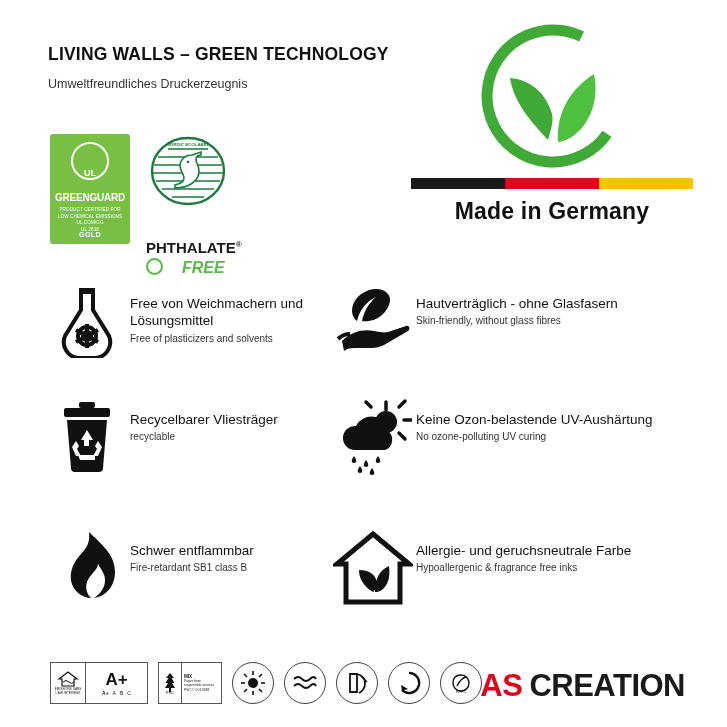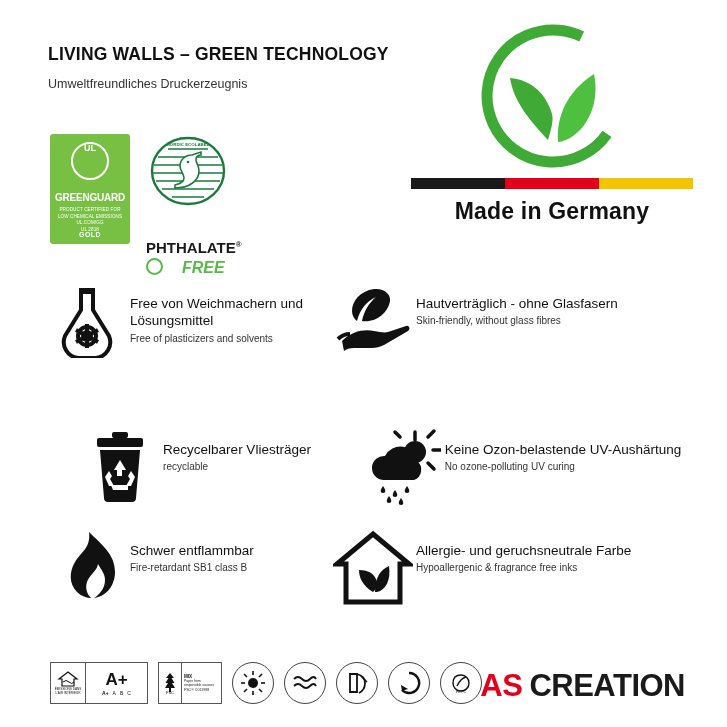--- a/index.html
+++ b/index.html
@@ -26,21 +26,21 @@
 
   
   .greenguard{
     position:absolute;left:50px;top:134px;width:80px;height:110px;
     background:#78c043;border-radius:3px;
     display:flex;flex-direction:column;align-items:center;
   }
   .gg-circle{
     width:34px;height:34px;border-radius:50%;
     border:2.5px solid #ffffff;margin-top:8px;
-    display:flex;align-items:center;justify-content:flex-start;
+    display:flex;align-items:center;justify-content:flex-end;
     color:#fff;font-size:9px;font-weight:bold;line-height:1;
     flex-direction:column;
   }
   .gg-circle span{display:block;}
   .gg-name{
     color:#ffffff;font-size:10px;font-weight:bold;margin-top:12px;letter-spacing:-0.2px;
   }
   .gg-lines{
     color:#ffffff;font-size:4.6px;line-height:1.45;text-align:center;margin-top:4px;
     letter-spacing:0.1px;
@@ -90,21 +90,21 @@
     width:86px;min-width:86px;height:86px;
     display:flex;align-items:center;justify-content:center;
   }
   .feature .tx{padding-top:17px;}
   .feature .t1{font-size:13.5px;color:#111;line-height:1.28;}
   .feature .t2{font-size:10px;color:#333;margin-top:3px;}
 
   .col-l{left:44px;width:300px;}
   .col-r{left:330px;width:380px;}
   .row1{top:278px;}
-  .row2{top:424px;justify-content:center;}
+  .row2{top:394px;}
   .row3{top:525px;}
 
   
   .footer-icons{
     position:absolute;left:50px;top:661px;height:44px;display:flex;align-items:center;gap:10px;
   }
   .emissions{
     width:96px;height:40px;border:1px solid #555;display:flex;align-items:stretch;background:#fff;
   }
   .em-left{width:34px;border-right:1px solid #555;display:flex;flex-direction:column;align-items:center;justify-content:center;}

